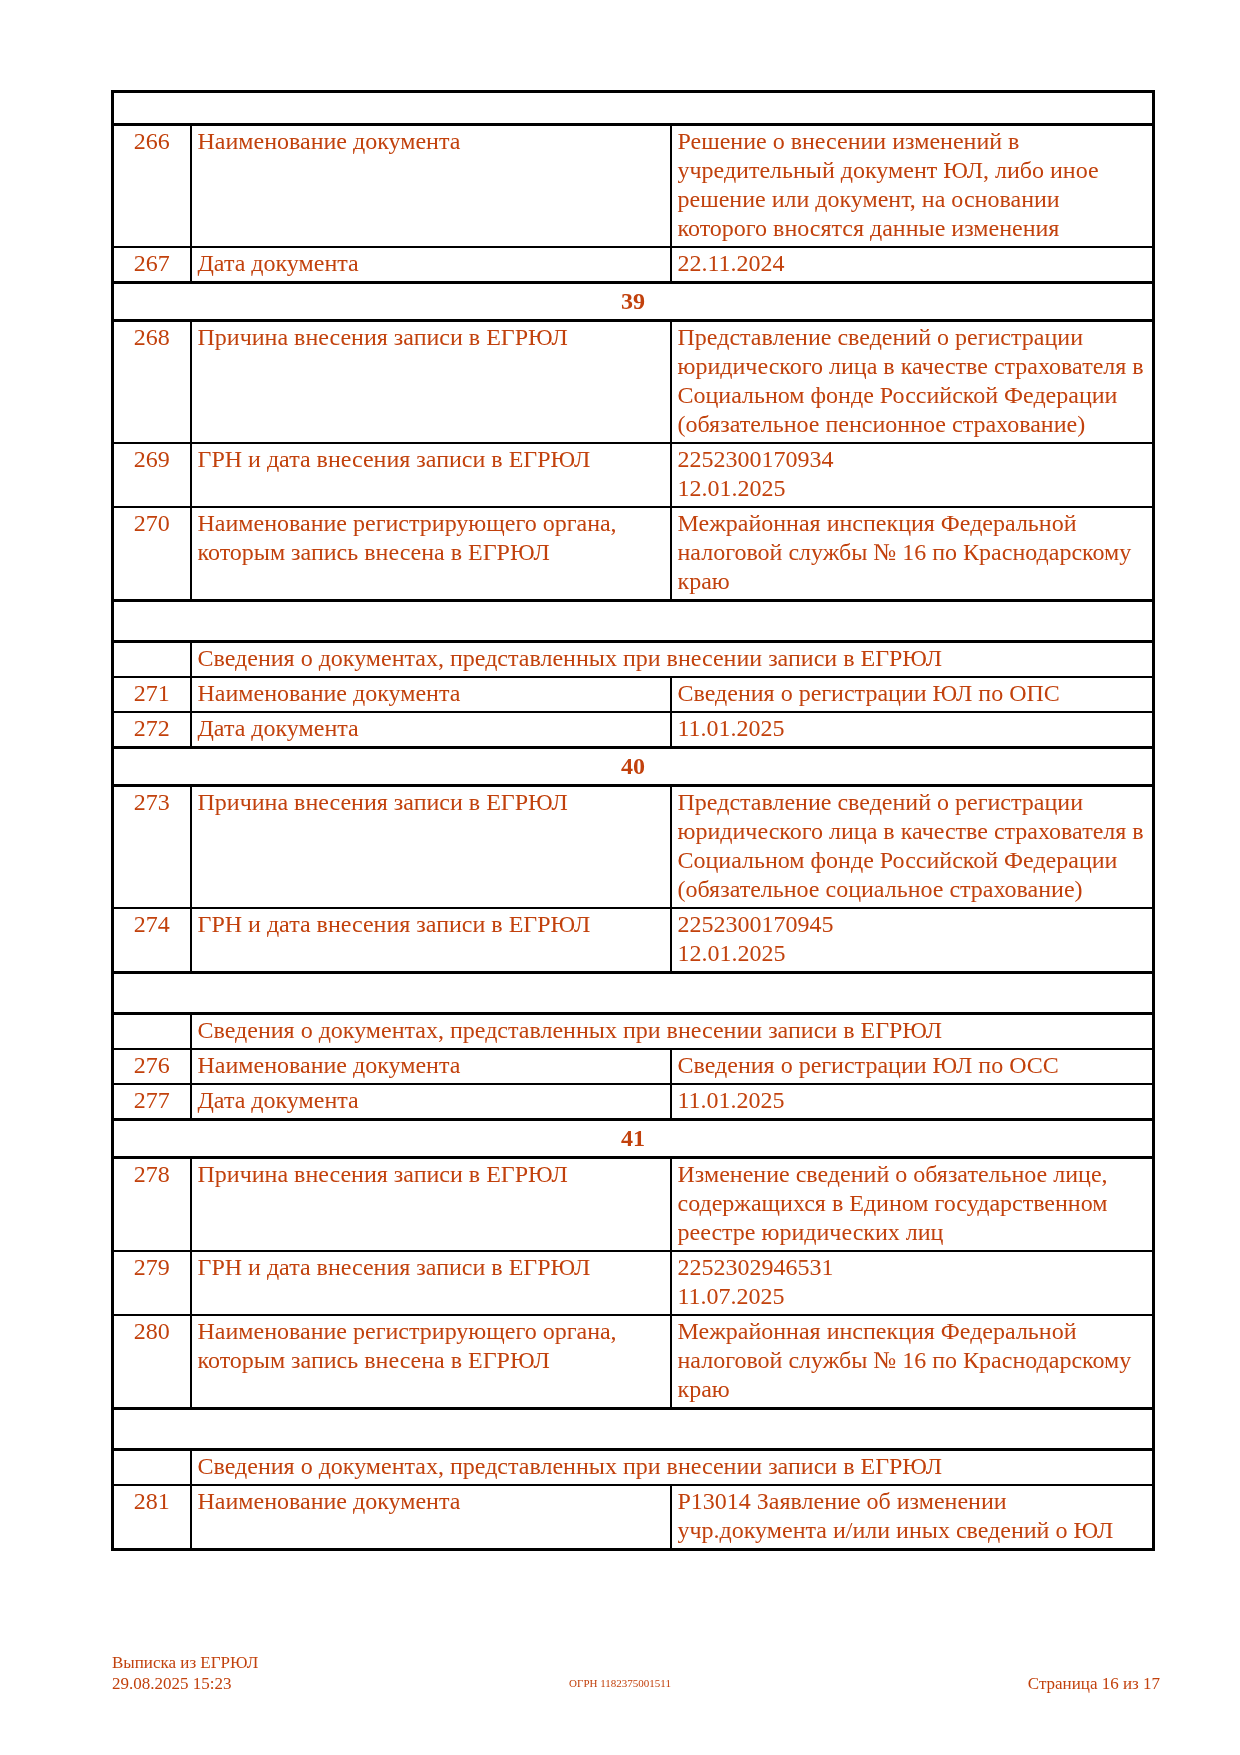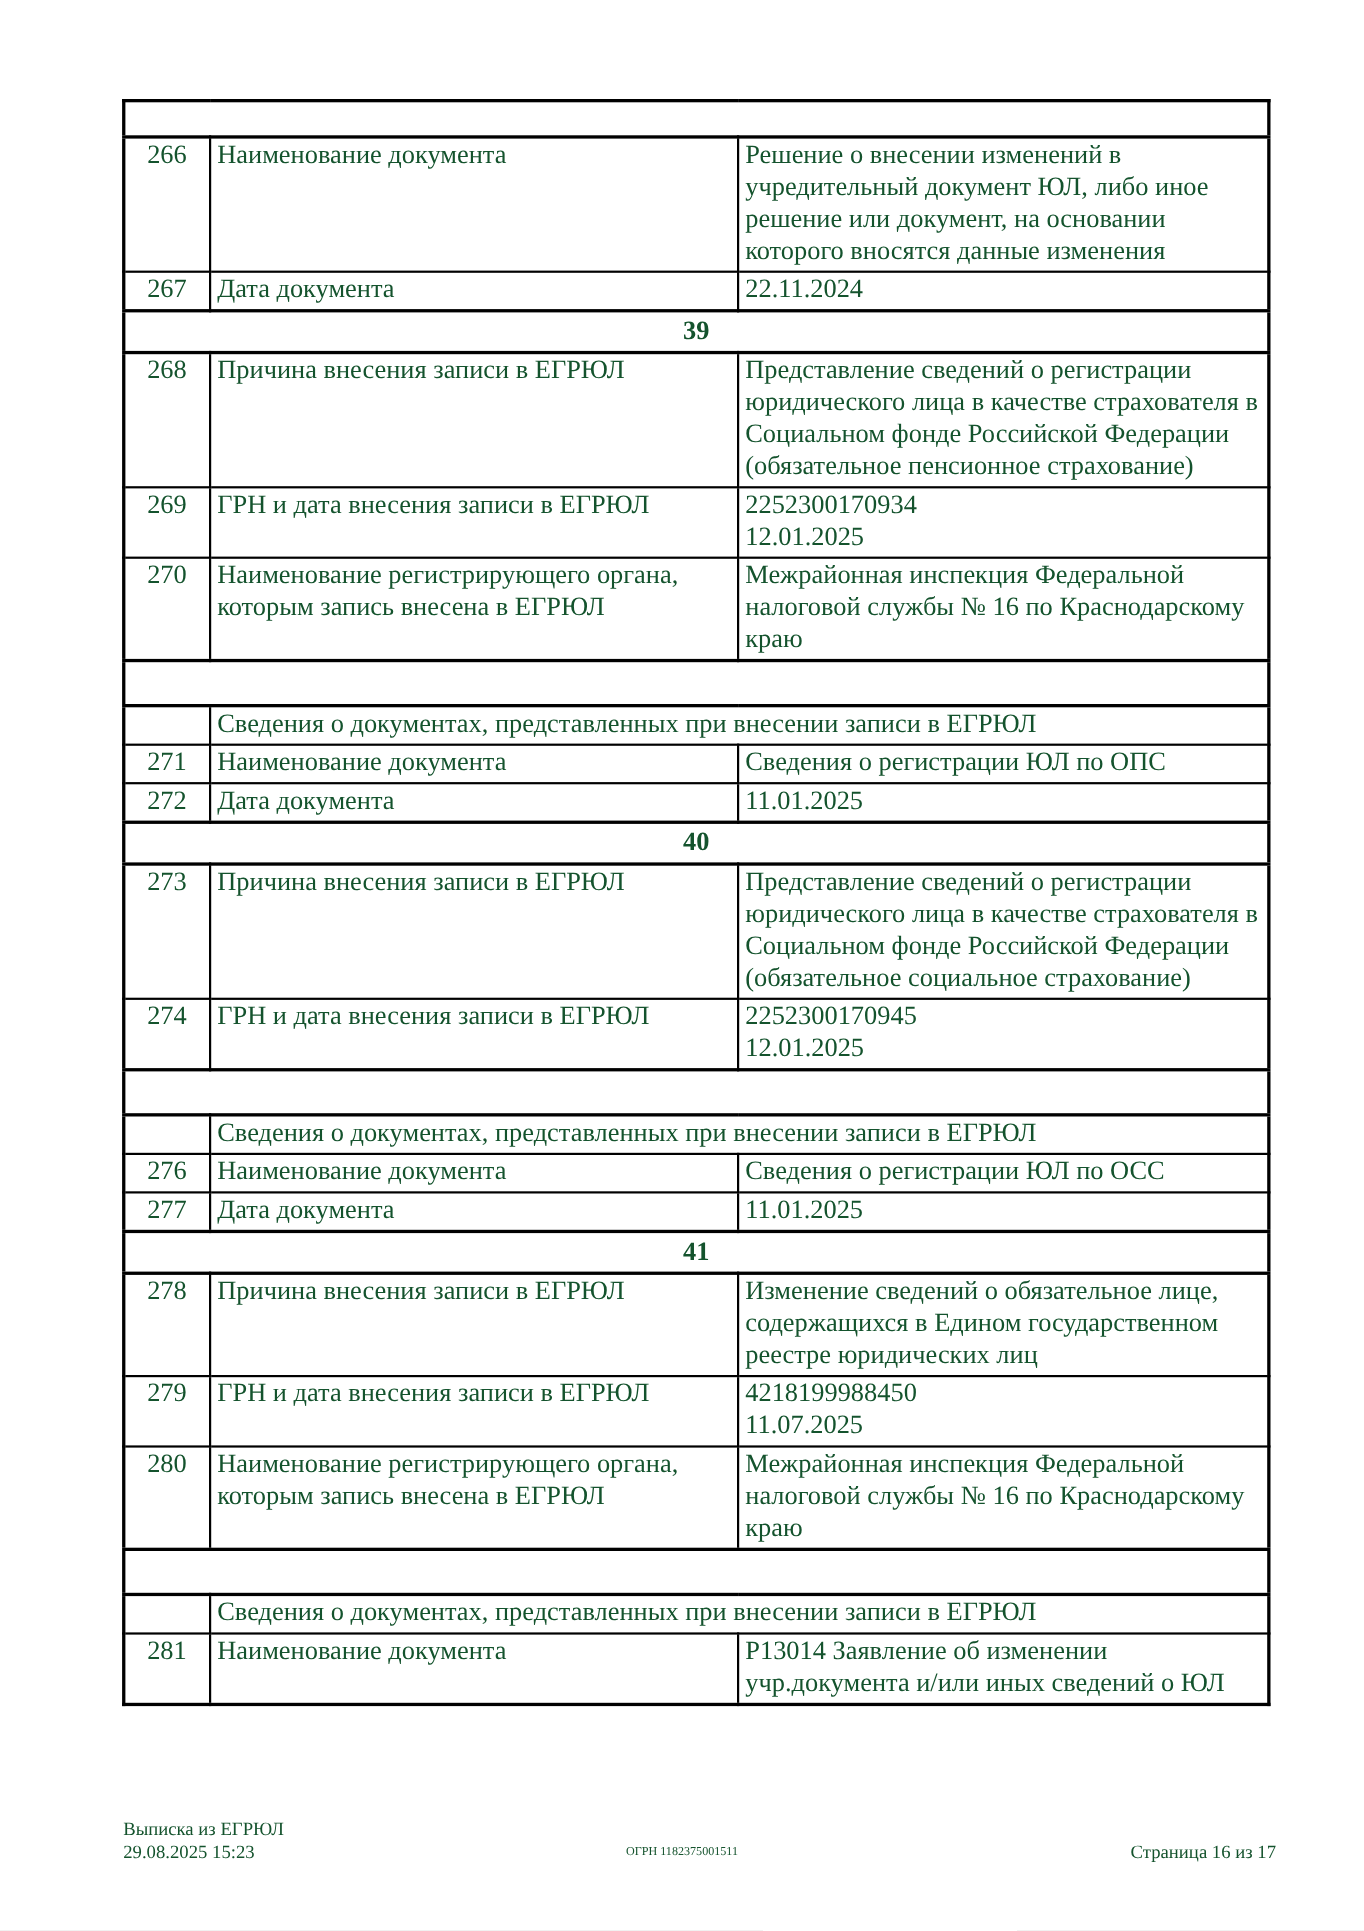--- a/index.html
+++ b/index.html
@@ -1,21 +1,21 @@
 <!DOCTYPE html>
 <html><head>
 <meta charset="utf-8">
 <style>
   html,body{margin:0;padding:0;background:#e8e8e8;}
   .page{
     position:relative;
     width:1240px;height:1755px;
     background:#ffffff;
     font-family:"Liberation Serif","DejaVu Serif",serif;
-    color:#14532d;
+    color:#c2410c;
     overflow:hidden;
   }
   table.egrul{
     position:absolute;
     left:111px;top:90px;
     width:1041px;
     border-collapse:collapse;
     table-layout:fixed;
     font-size:24px;
     line-height:29px;
@@ -186,21 +186,21 @@
       <tr>
         <td class="num">278</td>
         <td class="label">Причина внесения записи в ЕГРЮЛ</td>
         <td class="val">Изменение сведений о обязательное лице, содержащихся в Едином государственном реестре юридических лиц</td>
       </tr>
 
       <tr>
         <td class="num">279</td>
         <td class="label">ГРН и дата внесения записи в ЕГРЮЛ</td>
         <td class="val">
-          <div>4218199988450</div>
+          <div>2252302946531</div>
           <div>11.07.2025</div>
         </td>
       </tr>
 
       <tr>
         <td class="num">280</td>
         <td class="label">Наименование регистрирующего органа, которым запись внесена в ЕГРЮЛ</td>
         <td class="val">Межрайонная инспекция Федеральной налоговой службы № 16 по Краснодарскому краю</td>
       </tr>
 

